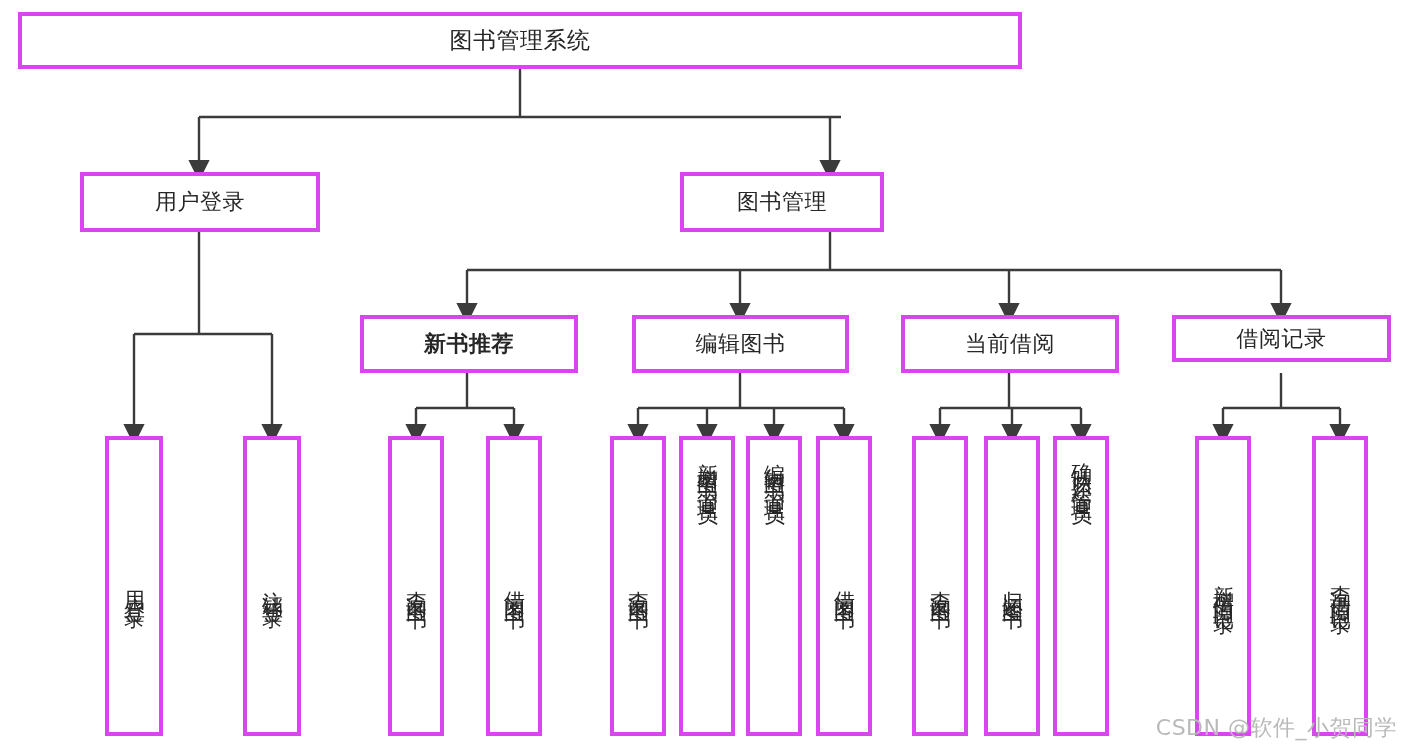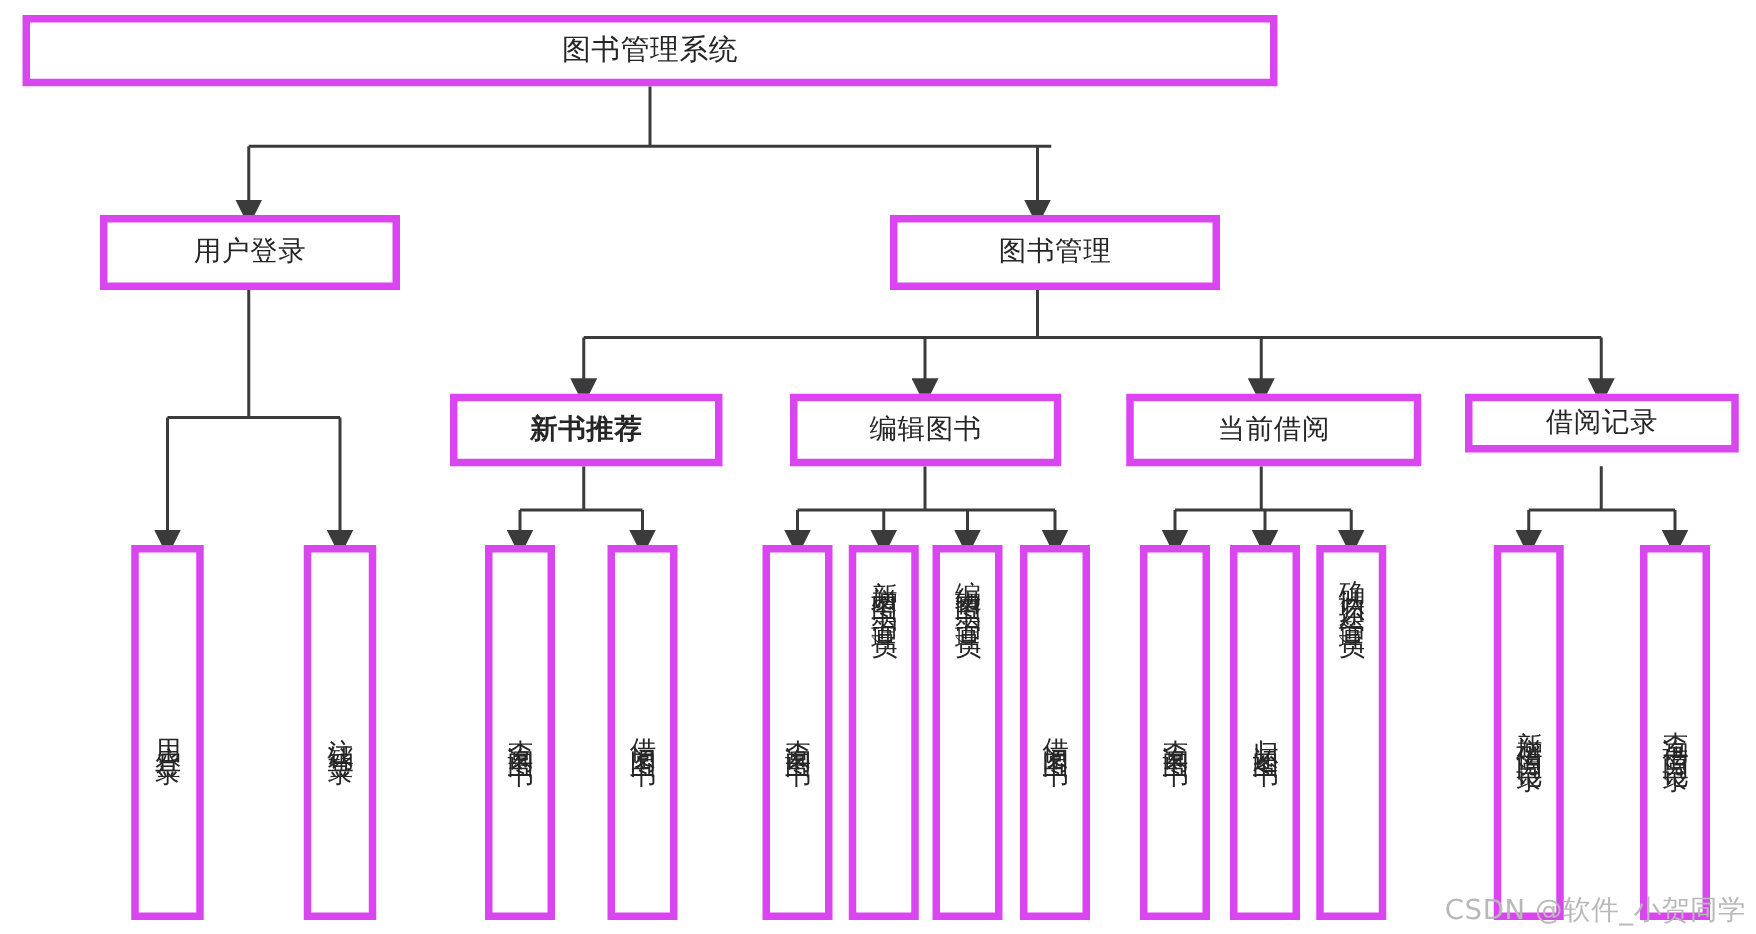--- a/index.html
+++ b/index.html
@@ -17,21 +17,21 @@
   }
   #edges{
     position:absolute;left:0;top:0;
     width:1405px;height:747px;
     pointer-events:none;
   }
   .node{
     position:absolute;
     box-sizing:border-box;
     background:#ffffff;
-    border:6px solid #d946ef;
+    border:4px solid #d946ef;
     display:flex;
     align-items:center;
     justify-content:center;
     color:#262626;
     z-index:2;
   }
   .node .lbl{
     display:block;
     text-align:center;
     line-height:1.18;
@@ -126,31 +126,31 @@
     </g>
   </svg>
 
   <div class="node h root" style="left:18px;top:12px;width:1004px;height:57px;">
     <span class="lbl">图书管理系统</span>
   </div>
 
   <div class="node h" style="left:80px;top:172px;width:240px;height:60px;">
     <span class="lbl">用户登录</span>
   </div>
-  <div class="node h" style="left:712px;top:172px;width:264px;height:60px;">
+  <div class="node h" style="left:680px;top:172px;width:204px;height:60px;">
     <span class="lbl">图书管理</span>
   </div>
 
   <div class="node h" style="left:360px;top:315px;width:218px;height:58px;font-weight:bold;">
     <span class="lbl">新书推荐</span>
   </div>
   <div class="node h" style="left:632px;top:315px;width:217px;height:58px;">
     <span class="lbl">编辑图书</span>
   </div>
-  <div class="node h" style="left:901px;top:315px;width:236px;height:58px;">
+  <div class="node h" style="left:901px;top:315px;width:218px;height:58px;">
     <span class="lbl">当前借阅</span>
   </div>
   <div class="node h" style="left:1172px;top:315px;width:219px;height:47px;">
     <span class="lbl">借阅记录</span>
   </div>
 
   <div class="node v mid" style="left:105px;top:436px;width:58px;height:300px;">
     <span class="lbl">用户登录</span>
   </div>
   <div class="node v mid" style="left:243px;top:436px;width:58px;height:300px;">

